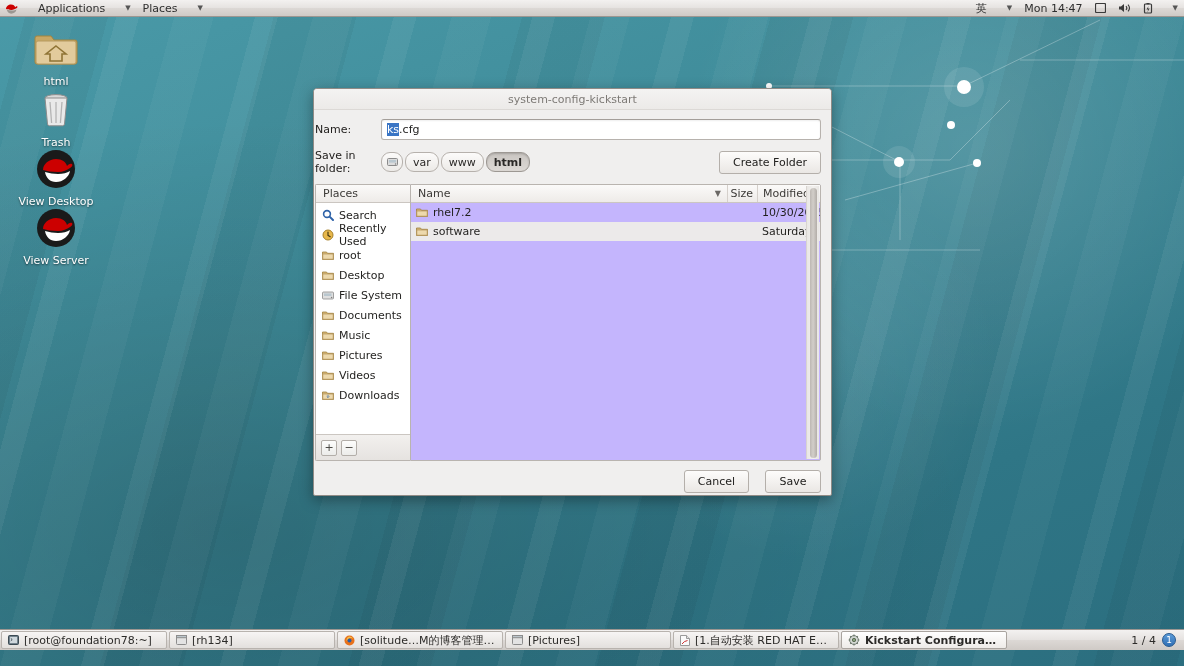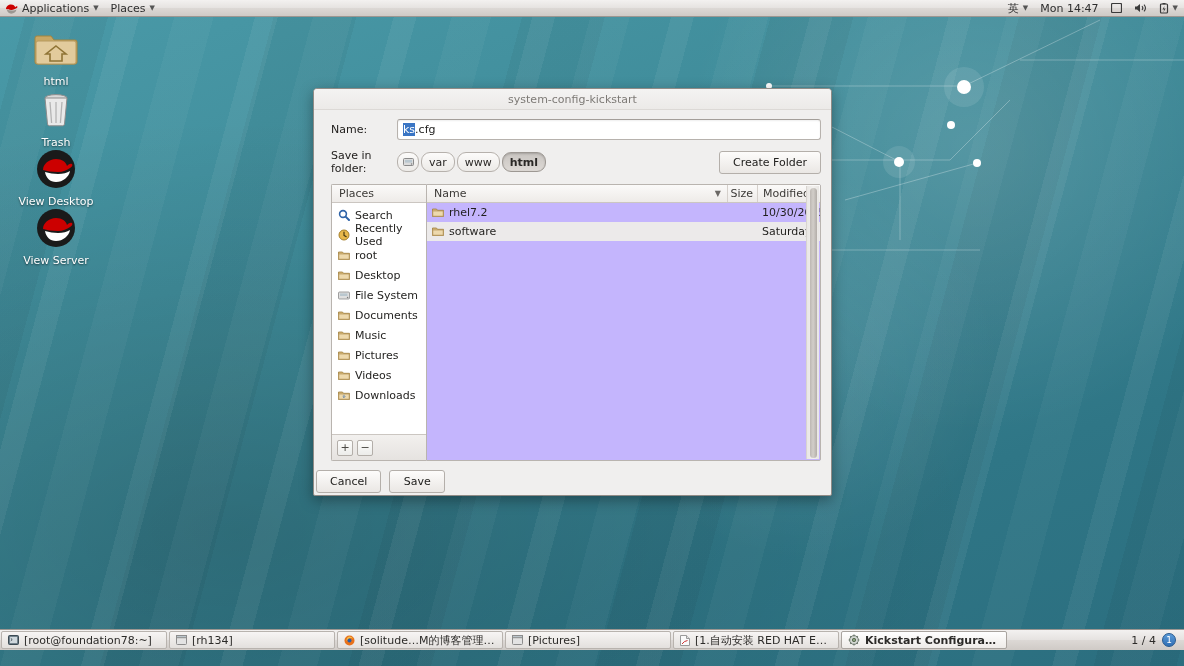--- a/index.html
+++ b/index.html
@@ -69,21 +69,21 @@
   
   #top-panel {
     position: absolute; left: 0; top: 0;
     width: 1184px; height: 17px;
     background: linear-gradient(180deg, #f3f1f0 0%, #e6e3e1 48%, #dcd8d5 52%, #cfcac6 100%);
     border-bottom: 1px solid #9c9691;
     display: flex; align-items: center;
     font-size: 11px; color: #2e2e2e;
   }
   .tp-item {
-    display: flex; align-items: center; gap: 4px;
+    display: flex; align-items: center; gap: 20px;
     height: 17px; padding: 0 6px;
     cursor: default; white-space: nowrap;
   }
   .tp-caret { font-size: 7px; color: #555; line-height: 1; }
   .tp-right { margin-left: auto; display: flex; align-items: center; height: 17px; }
 
   
   #dialog {
     position: absolute; left: 313px; top: 88px;
     width: 519px; height: 408px;
@@ -95,21 +95,21 @@
   }
   #titlebar {
     height: 21px;
     background: linear-gradient(180deg, #f4f3f2 0%, #eceae8 100%);
     border-bottom: 1px solid #dcd9d6;
     border-radius: 3px 3px 0 0;
     display: flex; align-items: center; justify-content: center;
     color: #7d7a76; font-size: 11px;
     cursor: default;
   }
-  .dlg-body { padding: 9px 10px 0 17px; }
+  .dlg-body { padding: 9px 10px 0 1px; }
 
   .row { display: flex; align-items: center; margin-bottom: 9px; }
   .row-label { width: 66px; font-size: 11px; color: #23211f; }
 
   .name-input {
     flex: 1; height: 21px;
     background: #ffffff;
     border: 1px solid #b7b2ad;
     border-top-color: #a39e99;
     border-radius: 3px;
@@ -228,21 +228,21 @@
     border-left: 1px solid #d8d4d0;
   }
   .vthumb {
     position: absolute; left: 3px; top: 2px;
     width: 7px; height: 270px;
     background: linear-gradient(90deg, #bdb8b3 0%, #d2cec9 45%, #b2ada8 100%);
     border-radius: 4px;
   }
 
   .dlg-foot {
-    display: flex; gap: 8px;
+    display: flex; justify-content: flex-end; gap: 16px;
     padding: 9px 10px 0 2px;
   }
 
   
   #taskbar {
     position: absolute; left: 0; bottom: 16px;
     width: 1184px; height: 21px;
     background: linear-gradient(180deg, #f3f1f0 0%, #e6e3e1 48%, #dcd8d5 52%, #cfcac6 100%);
     border-top: 1px solid #9c9691;
     display: flex; align-items: center;

